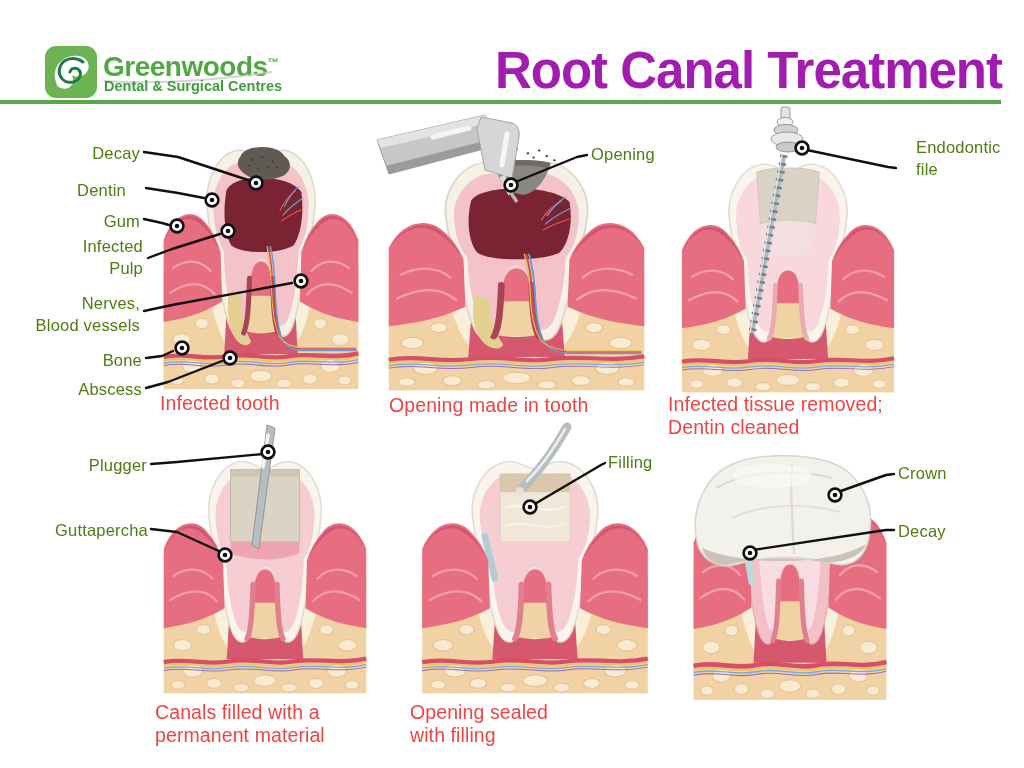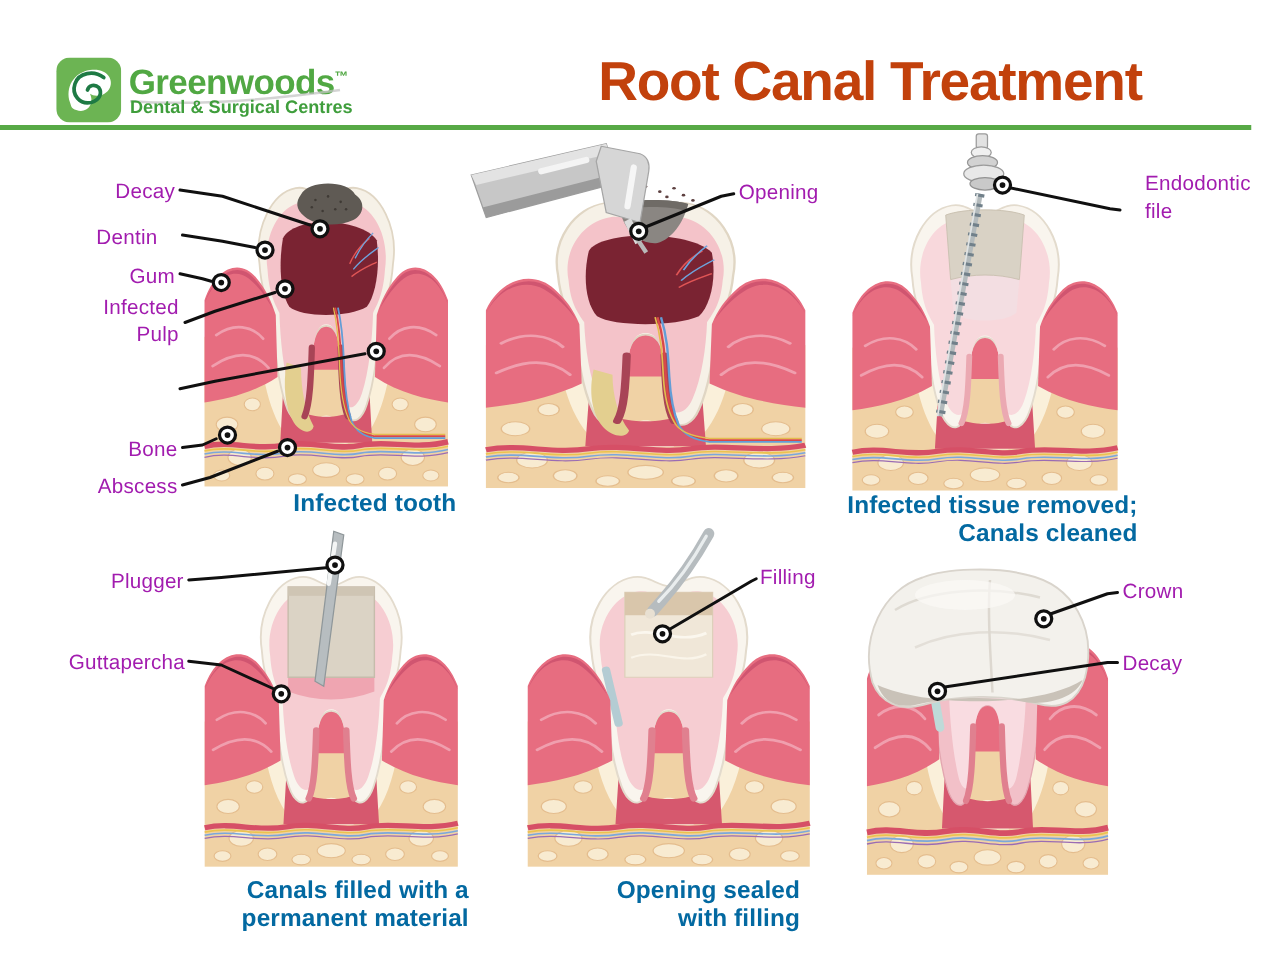--- a/index.html
+++ b/index.html
@@ -2,30 +2,30 @@
 <html><head>
 <meta charset="utf-8">
 <style>
   html,body{margin:0;padding:0;background:#fff}
   .stage{position:relative;width:1024px;height:768px;background:#fff;overflow:hidden;
          font-family:"Liberation Sans",sans-serif}
   .brand-name{position:absolute;left:103px;top:47px;font-size:28px;font-weight:700;
               color:#51a843;letter-spacing:-.5px;line-height:30px}
   .brand-name sup{font-size:11px;font-weight:700}
   .brand-sub{position:absolute;left:104px;top:78px;font-size:14.5px;font-weight:700;color:#3f9e3c}
-  .page-title{position:absolute;left:390px;top:41px;width:612px;text-align:center;
-              font-size:44px;font-weight:700;color:#c2410c;letter-spacing:-1px}
+  .page-title{position:absolute;left:390px;top:41px;width:612px;text-align:right;
+              font-size:51px;font-weight:700;color:#a21caf;letter-spacing:-1px}
   .rule{position:absolute;left:0;top:100px;width:1001px;height:4px;background:#57a946}
   .panel{position:absolute}
   .art{position:absolute;left:0;top:0;width:100%;height:100%;overflow:visible}
-  .lbl{position:absolute;font-size:16.5px;color:#a21caf;line-height:22px;
+  .lbl{position:absolute;font-size:16.5px;color:#4d7c0f;line-height:22px;
        white-space:pre-line;letter-spacing:.2px}
   .lbl.r{text-align:right}
-  .cap{position:absolute;text-align:right;font-weight:700;font-size:19.5px;line-height:23px;
-       color:#0369a1;white-space:pre-line;letter-spacing:.1px}
+  .cap{position:absolute;text-align:left;font-weight:400;font-size:19.5px;line-height:23px;
+       color:#ef4444;white-space:pre-line;letter-spacing:.1px}
   
   .leader{fill:none;stroke:#101010;stroke-width:2.4;stroke-linecap:round;stroke-linejoin:round}
   .enamel{fill:#f6f1e7;stroke:#e0d6c4;stroke-width:2}
   .enamel-w{fill:#f9f5ee;stroke:#e3dbcd;stroke-width:2}
   .dentin1{fill:#f4c3c9}
   .dentin3{fill:#f8d8dc}
   .dentin4{fill:#f6cdd2}
   .gum-streak{fill:none;stroke:#f09fae;stroke-width:3;stroke-linecap:round}
   .canal-inf{fill:none;stroke:#a84456;stroke-width:7;stroke-linecap:round}
   .canal-fill{fill:none;stroke:#e0808f;stroke-width:7;stroke-linecap:round}
@@ -166,20 +166,22 @@
         <use href="#marker" x="281" y="169"></use>
           <use href="#marker" x="162" y="236"></use>
         <use href="#marker" x="210" y="246"></use>
       </g>
     </svg>
     <span class="lbl r" style="right:225px;top:30px">Decay</span>
     <span class="lbl r" style="right:239px;top:67px">Dentin</span>
     <span class="lbl r" style="right:225px;top:98px">Gum</span>
     <span class="lbl r" style="right:222px;top:123px">Infected
 Pulp</span>
+    <span class="lbl r" style="right:225px;top:180px">Nerves,
+Blood vessels</span>
     <span class="lbl r" style="right:223px;top:237px">Bone</span>
     <span class="lbl r" style="right:223px;top:266px">Abscess</span>
     <div class="cap" style="left:140px;top:280px;width:205px">Infected tooth</div>
   </div>
 
   <div class="panel" style="left:371px;top:110px;width:300px;height:320px">
     <svg class="art" viewBox="0 0 300 320">
       <svg x="13" y="28" width="265" height="258" viewBox="0 0 280 370" preserveAspectRatio="none">
         <use href="#bg-back"></use>
         <use href="#toothSil" class="enamel"></use>
@@ -210,20 +212,21 @@
         <line x1="62" y1="27" x2="98" y2="18" stroke="#f4f4f4" stroke-width="5" stroke-linecap="round"></line>
         <path d="M110,7 L141,13 C147,15 149,21 148,27 L141,68 L114,60 L106,19 z" fill="#d6d6d6" stroke="#a5a5a5" stroke-width="1"></path>
         <line x1="136" y1="24" x2="131" y2="55" stroke="#f6f6f6" stroke-width="5" stroke-linecap="round"></line>
         <line x1="131" y1="66" x2="140" y2="84" stroke="#dcdcdc" stroke-width="6"></line>
         <line x1="138" y1="80" x2="146" y2="92" stroke="#b9b9b9" stroke-width="3.5"></line>
       </g>
       <polyline class="leader" points="142,73 206,47 216,45"></polyline>
       <use href="#marker" x="140" y="75"></use>
     </svg>
     <span class="lbl" style="left:220px;top:33px">Opening</span>
+    <div class="cap" style="left:18px;top:284px;width:240px">Opening made in tooth</div>
   </div>
 
   <div class="panel" style="left:668px;top:105px;width:337px;height:340px">
     <svg class="art" viewBox="0 0 337 340">
       <svg x="10" y="35" width="220" height="258" viewBox="0 0 280 370" preserveAspectRatio="none">
         <use href="#bg-back"></use>
         <use href="#toothSil" class="enamel-w"></use>
         <use href="#toothSil" class="dentin3" transform="translate(16.8,20.4) scale(0.88)"></use>
         <path d="M105,120 C128,113 152,113 175,120 L172,158 C160,170 120,170 108,158 z" fill="#f3dee2"></path>
         <path d="M100,46 C118,38 162,38 180,46 L175,120 C152,113 128,113 105,120 z" fill="#d9d2c5" stroke="#c9c0b0" stroke-width="1"></path>
@@ -240,21 +243,21 @@
         <ellipse cx="118" cy="25" rx="12" ry="5.5" fill="#d2d2d2" stroke="#969696"></ellipse>
         <ellipse cx="119" cy="34" rx="16" ry="7" fill="#e8e8e8" stroke="#9b9b9b"></ellipse>
         <ellipse cx="120" cy="42" rx="12" ry="5" fill="#c9c9c9" stroke="#929292"></ellipse>
       </g>
       <polyline class="leader" points="139,45 220,62 228,63"></polyline>
       <use href="#marker" x="134" y="43"></use>
     </svg>
     <span class="lbl" style="left:248px;top:31px">Endodontic
 file</span>
     <div class="cap" style="left:0px;top:288px;width:242px">Infected tissue removed;
-Canals cleaned</div>
+Dentin cleaned</div>
   </div>
 
   <div class="panel" style="left:25px;top:425px;width:345px;height:325px">
     <svg class="art" viewBox="0 0 345 325">
       <svg x="135" y="12" width="210" height="262" viewBox="0 0 280 370" preserveAspectRatio="none">
         <use href="#bg-back"></use>
         <use href="#toothSil" class="enamel-w"></use>
         <use href="#toothSil" class="dentin4" transform="translate(16.8,20.4) scale(0.88)"></use>
         <path d="M94,148 L186,148 L186,164 C156,176 124,176 94,164 z" fill="#efa5b1"></path>
         <use href="#filled-canals"></use>

